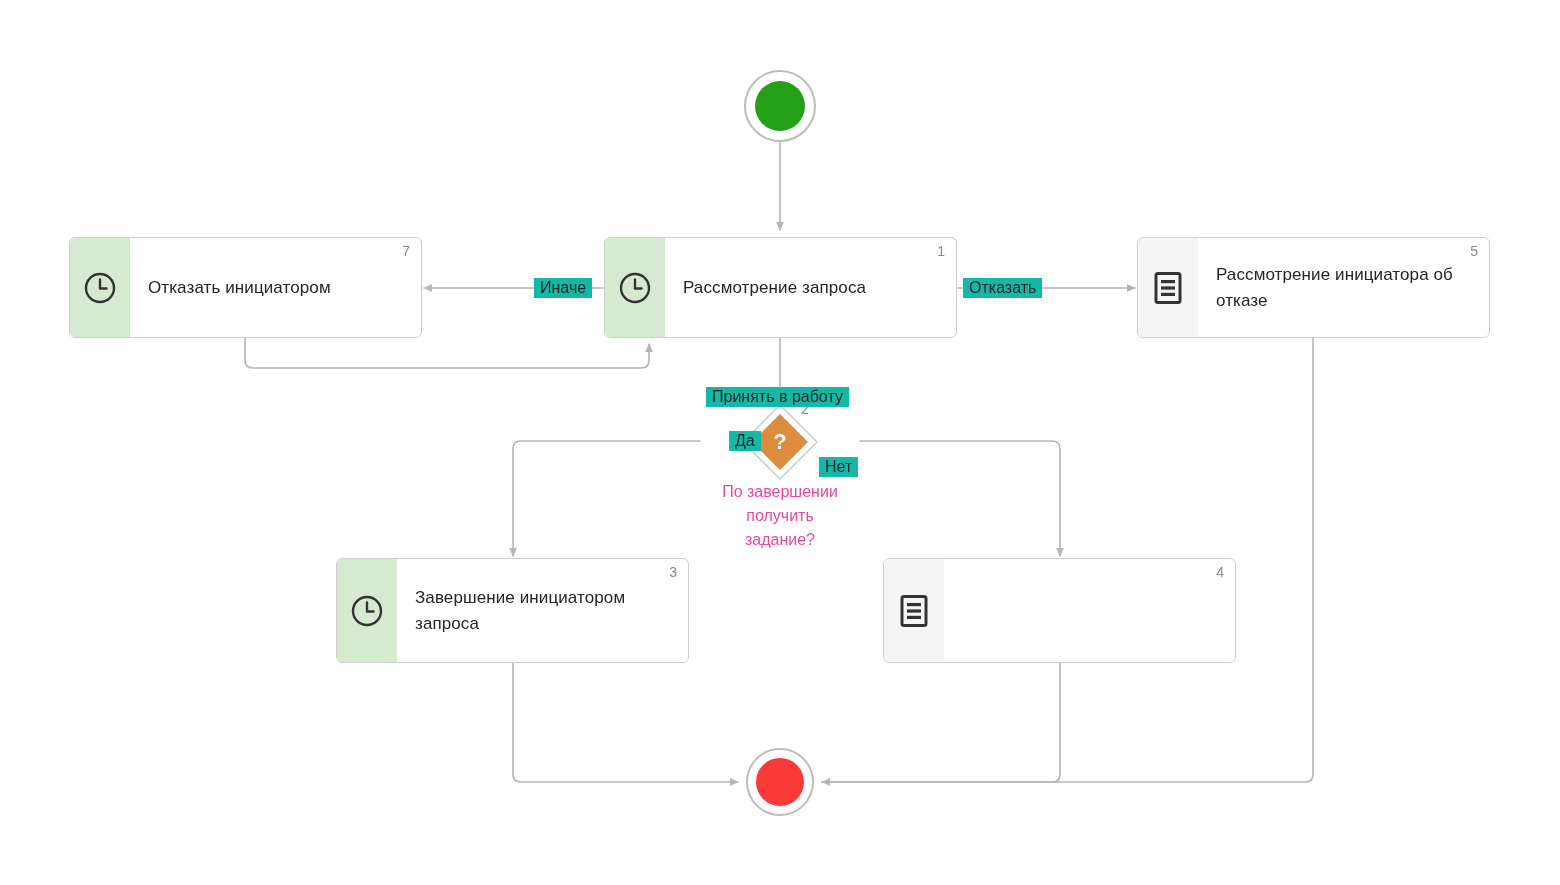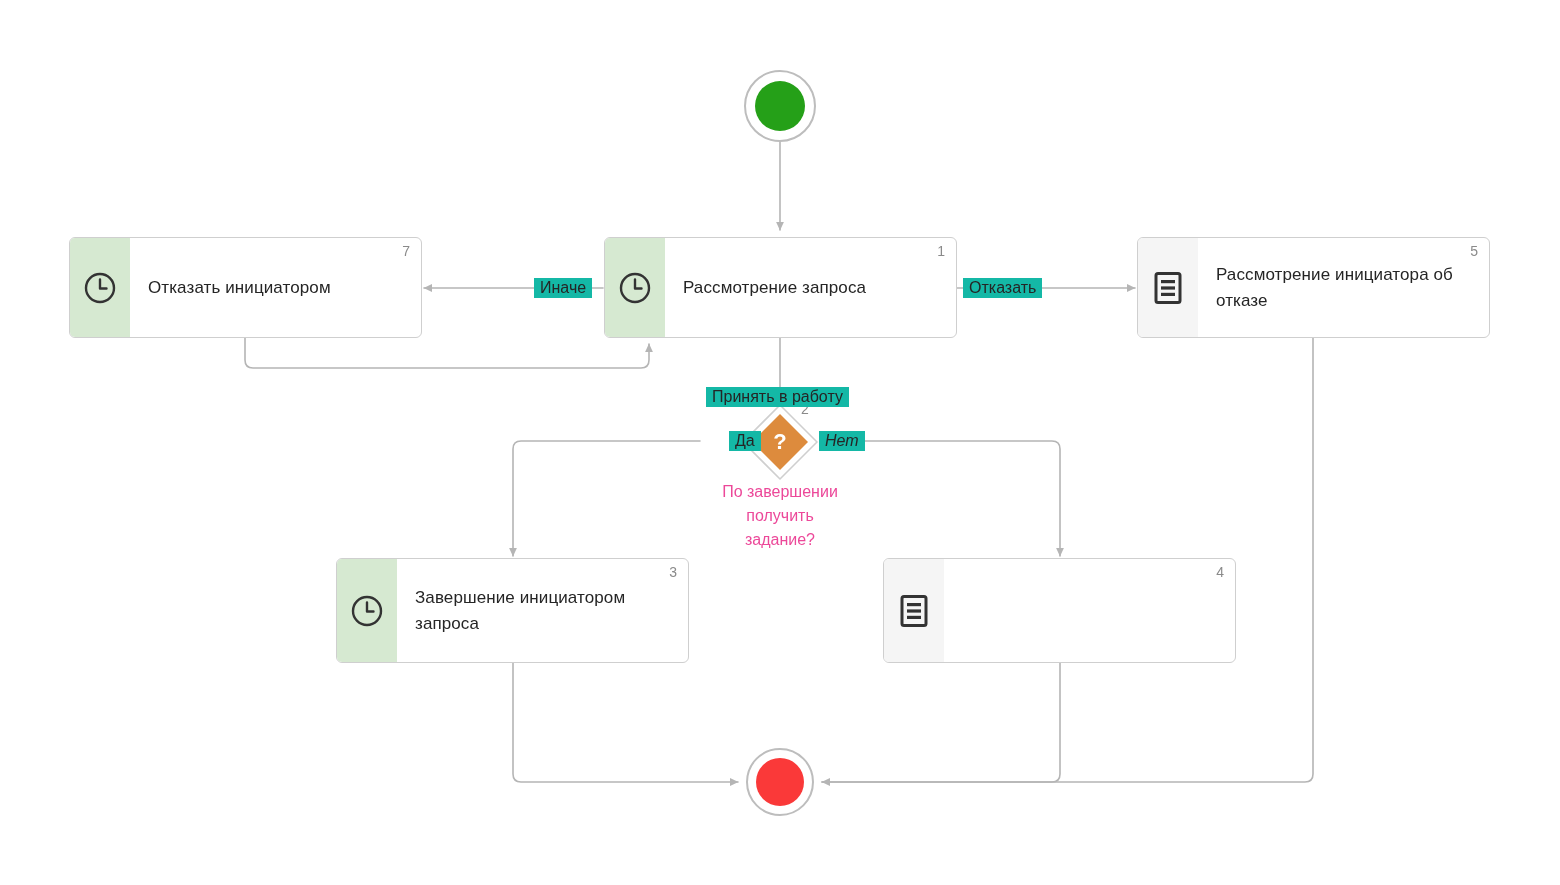--- a/index.html
+++ b/index.html
@@ -245,15 +245,15 @@
   </div>
 
   <div class="event end" style="left:746px; top:748px; width:68px; height:68px;">
     <div class="dot" style="width:48px; height:48px;"></div>
   </div>
 
   <span class="edge-label" style="left:534px; top:278px;">Иначе</span>
   <span class="edge-label" style="left:963px; top:278px;">Отказать</span>
   <span class="edge-label" style="left:706px; top:347px;margin-top:40px;">Принять в работу</span>
   <span class="edge-label" style="left:729px; top:431px;">Да</span>
-  <span class="edge-label" style="left:819px; top:431px;font-style:italic;">Нет</span>
+  <span class="edge-label" style="left:819px; top:457px;">Нет</span>
 
 </div>
 
 </body></html>

